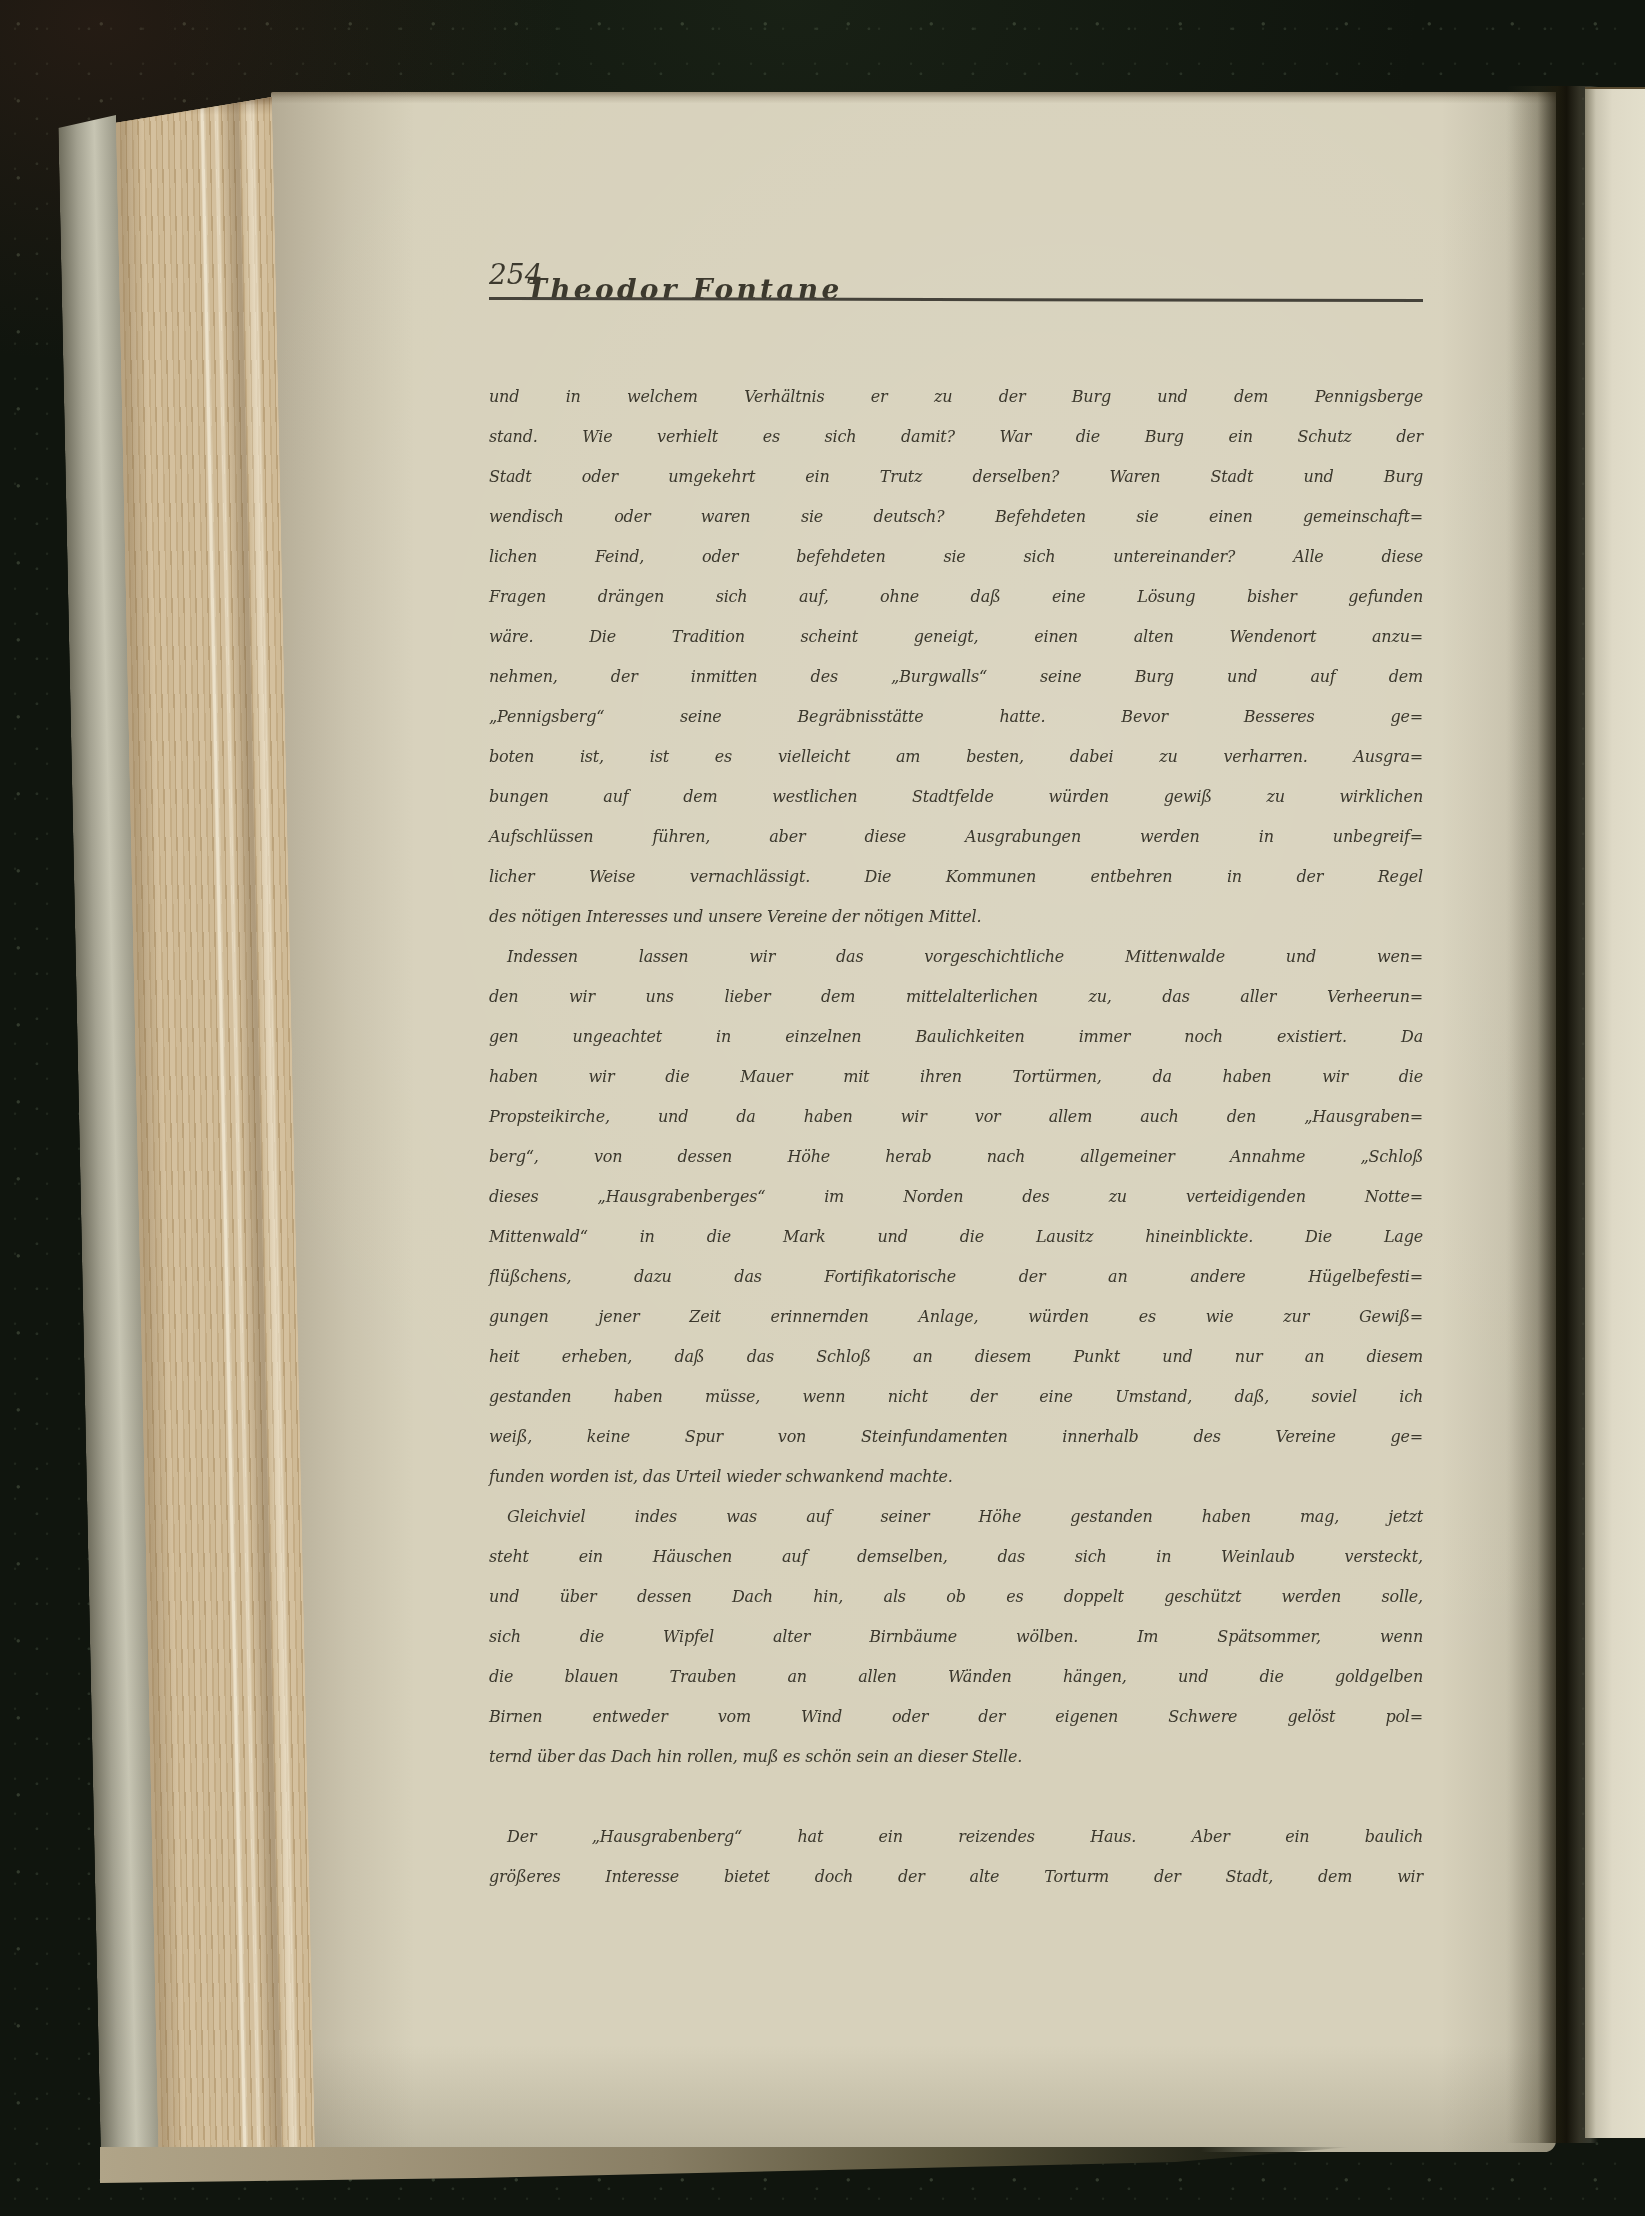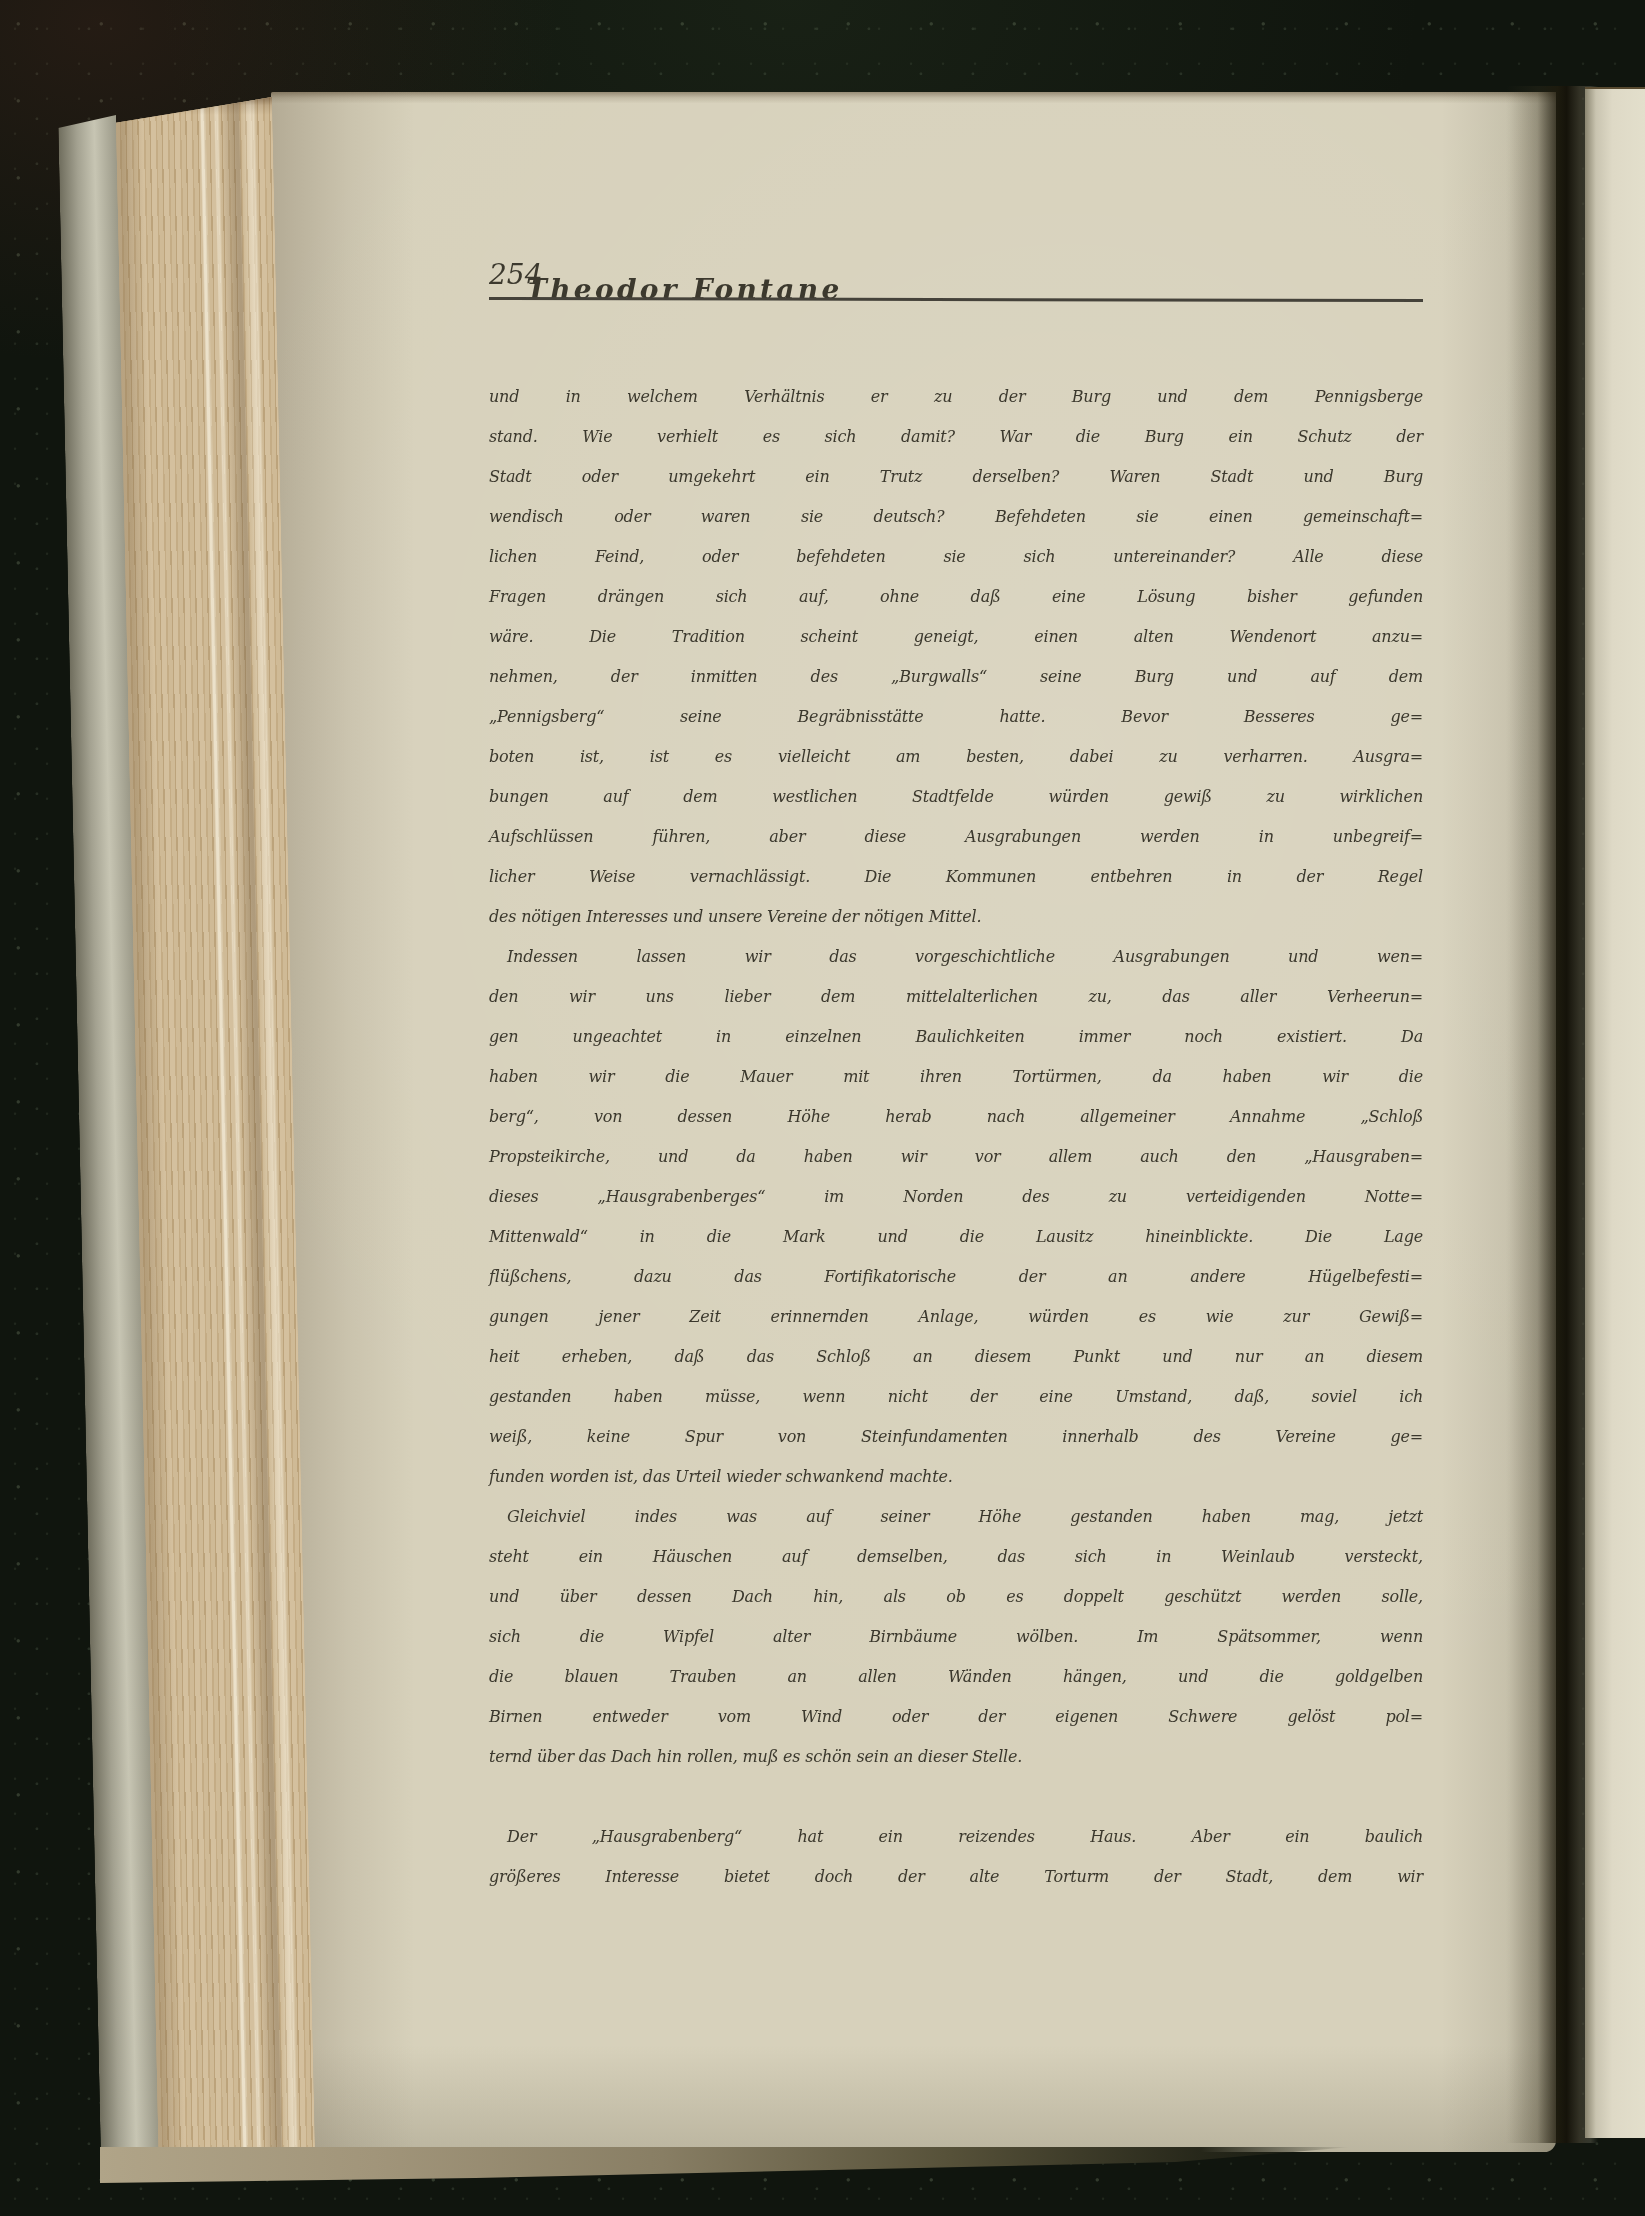--- a/index.html
+++ b/index.html
@@ -108,26 +108,26 @@
         <div class="line">lichen Feind, oder befehdeten sie sich untereinander? Alle diese</div>
         <div class="line">Fragen drängen sich auf, ohne daß eine Lösung bisher gefunden</div>
         <div class="line">wäre. Die Tradition scheint geneigt, einen alten Wendenort anzu=</div>
         <div class="line">nehmen, der inmitten des „Burgwalls“ seine Burg und auf dem</div>
         <div class="line">„Pennigsberg“ seine Begräbnisstätte hatte. Bevor Besseres ge=</div>
         <div class="line">boten ist, ist es vielleicht am besten, dabei zu verharren. Ausgra=</div>
         <div class="line">bungen auf dem westlichen Stadtfelde würden gewiß zu wirklichen</div>
         <div class="line">Aufschlüssen führen, aber diese Ausgrabungen werden in unbegreif=</div>
         <div class="line">licher Weise vernachlässigt. Die Kommunen entbehren in der Regel</div>
         <div class="line endp">des nötigen Interesses und unsere Vereine der nötigen Mittel.</div>
-        <div class="line indent">Indessen lassen wir das vorgeschichtliche Ausgrabungen und wen=</div>
+        <div class="line indent">Indessen lassen wir das vorgeschichtliche Mittenwalde und wen=</div>
         <div class="line">den wir uns lieber dem mittelalterlichen zu, das aller Verheerun=</div>
         <div class="line">gen ungeachtet in einzelnen Baulichkeiten immer noch existiert. Da</div>
         <div class="line">haben wir die Mauer mit ihren Tortürmen, da haben wir die</div>
+        <div class="line">Propsteikirche, und da haben wir vor allem auch den „Hausgraben=</div>
         <div class="line">berg“, von dessen Höhe herab nach allgemeiner Annahme „Schloß</div>
-        <div class="line">Propsteikirche, und da haben wir vor allem auch den „Hausgraben=</div>
         <div class="line">dieses „Hausgrabenberges“ im Norden des zu verteidigenden Notte=</div>
         <div class="line">Mittenwald“ in die Mark und die Lausitz hineinblickte. Die Lage</div>
         <div class="line">flüßchens, dazu das Fortifikatorische der an andere Hügelbefesti=</div>
         <div class="line">gungen jener Zeit erinnernden Anlage, würden es wie zur Gewiß=</div>
         <div class="line">heit erheben, daß das Schloß an diesem Punkt und nur an diesem</div>
         <div class="line">gestanden haben müsse, wenn nicht der eine Umstand, daß, soviel ich</div>
         <div class="line">weiß, keine Spur von Steinfundamenten innerhalb des Vereine ge=</div>
         <div class="line endp">funden worden ist, das Urteil wieder schwankend machte.</div>
         <div class="line indent">Gleichviel indes was auf seiner Höhe gestanden haben mag, jetzt</div>
         <div class="line">steht ein Häuschen auf demselben, das sich in Weinlaub versteckt,</div>

